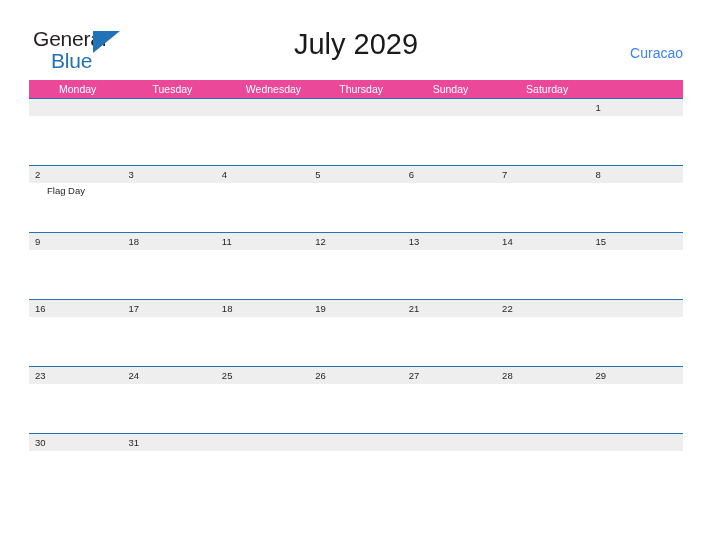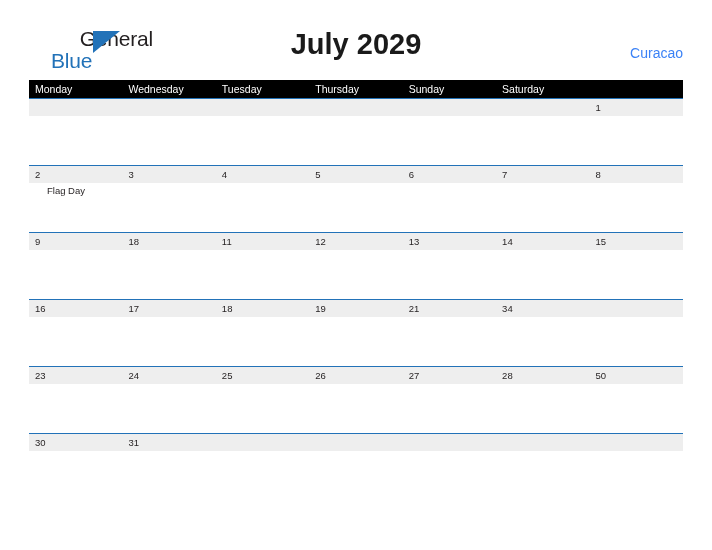--- a/index.html
+++ b/index.html
@@ -27,21 +27,20 @@
     width: 120px;
     height: 44px;
     line-height: 1;
   }
   .brand-general {
     font-size: 21px;
     color: #231f20;
     letter-spacing: -0.2px;
     display: block;
     height: 22px;
-    text-align: right;
   }
   .brand-blue {
     font-size: 21px;
     color: #2272b8;
     letter-spacing: -0.2px;
     display: block;
     margin-left: 18px;
     height: 22px;
   }
   .brand-triangle {
@@ -55,21 +54,21 @@
   }
 
   .cal-title {
     position: absolute;
     left: 0;
     right: 0;
     top: 28px;
     text-align: center;
     font-size: 29px;
     color: #1a1a1a;
-    font-weight: bold;
+    font-weight: normal;
     letter-spacing: 0px;
   }
 
   .cal-location {
     position: absolute;
     right: 29px;
     top: 45px;
     font-size: 14px;
     color: #3b82f6;
   }
@@ -77,22 +76,23 @@
   
   .calendar {
     position: absolute;
     left: 29px;
     top: 80px;
     width: 654px;
   }
 
   .dow-row {
     display: flex;
-    background: #000000;
+    background: #ec4899;
     height: 18px;
+    padding-left: 24px;
   }
   .dow-cell {
     width: 93.43px;
     color: #ffffff;
     font-size: 10.5px;
     line-height: 18px;
     padding-left: 6px;
     box-sizing: border-box;
     white-space: nowrap;
   }
@@ -168,22 +168,22 @@
   <div class="cal-title">July 2029</div>
 
   <div class="cal-location">Curacao</div>
 
 </div>
 
 <div class="calendar">
 
   <div class="dow-row">
     <div class="dow-cell">Monday</div>
+    <div class="dow-cell">Tuesday</div>
     <div class="dow-cell">Wednesday</div>
-    <div class="dow-cell">Tuesday</div>
     <div class="dow-cell">Thursday</div>
     <div class="dow-cell">Sunday</div>
     <div class="dow-cell">Saturday</div>
   </div>
 
   <div class="week">
     <div class="num-band"></div>
     <div class="days">
       <div class="day empty">
           <span class="day-num"></span>
@@ -276,21 +276,21 @@
       <div class="day">
           <span class="day-num">18</span>
         </div>
       <div class="day">
           <span class="day-num">19</span>
         </div>
       <div class="day">
           <span class="day-num">21</span>
         </div>
       <div class="day">
-          <span class="day-num">34</span>
+          <span class="day-num">22</span>
         </div>
     </div>
   </div>
 
   <div class="week">
     <div class="num-band"></div>
     <div class="days">
       <div class="day">
           <span class="day-num">23</span>
         </div>
@@ -303,21 +303,21 @@
       <div class="day">
           <span class="day-num">26</span>
         </div>
       <div class="day">
           <span class="day-num">27</span>
         </div>
       <div class="day">
           <span class="day-num">28</span>
         </div>
       <div class="day">
-          <span class="day-num">50</span>
+          <span class="day-num">29</span>
         </div>
     </div>
   </div>
 
   <div class="week last">
     <div class="num-band"></div>
     <div class="days">
       <div class="day">
           <span class="day-num">30</span>
         </div>

